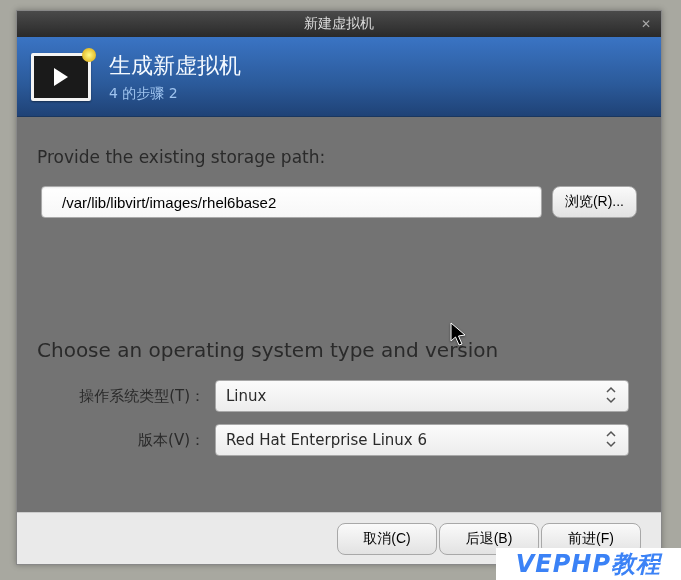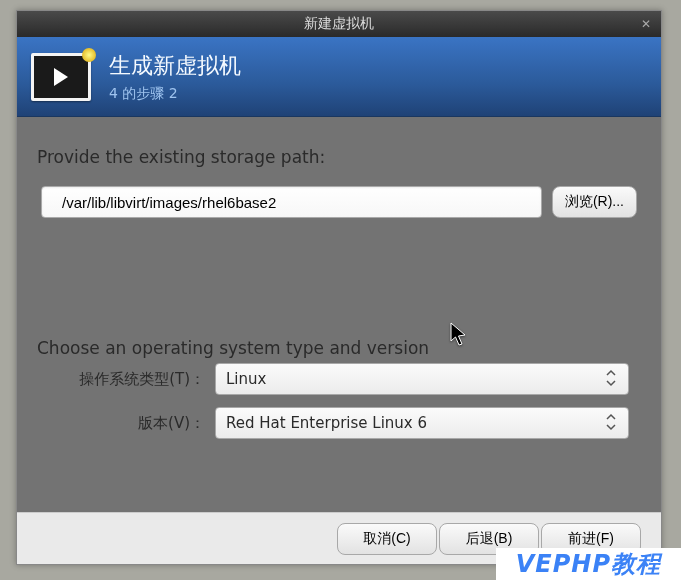--- a/index.html
+++ b/index.html
@@ -62,22 +62,22 @@
 
   .content {
     padding: 30px 20px 10px 20px;
     color: #2a2a2a;
   }
   .content .section-heading1 {
     font-size: 17px;
     margin-bottom: 19px;
   }
   .content .section-heading2 {
-    font-size: 17px;
-    margin-bottom: 5px;
+    font-size: 20px;
+    margin-bottom: 18px;
   }
   .path-row {
     display: flex;
     gap: 10px;
     margin: 0 4px 120px 4px;
   }
   .path-input {
     flex: 1;
     height: 32px;
     padding: 0 20px;

